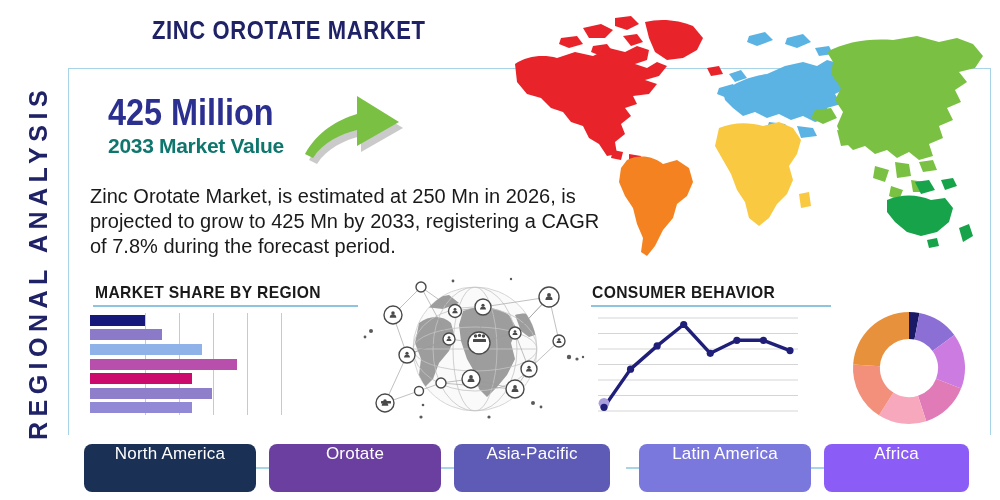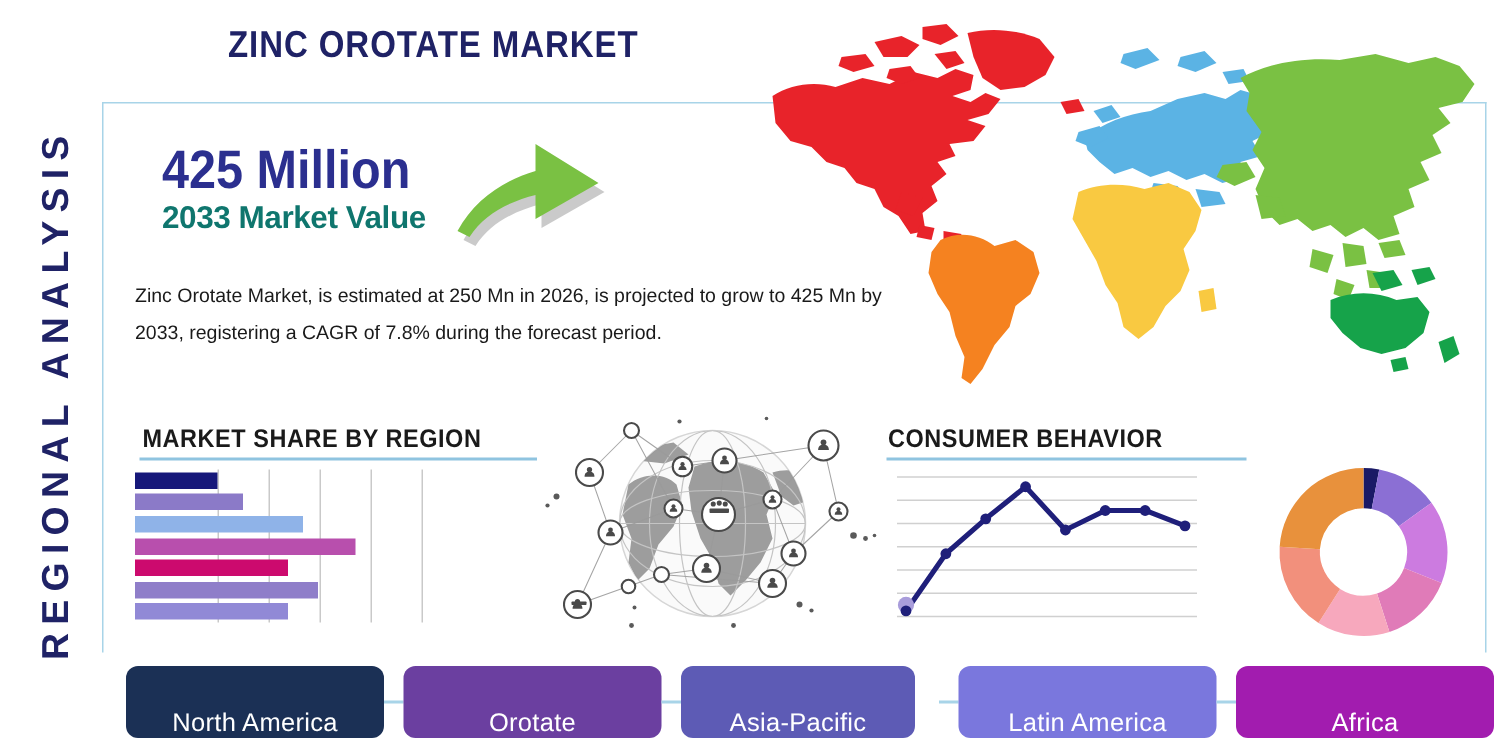--- a/index.html
+++ b/index.html
@@ -99,21 +99,21 @@
     height: 86px;
   }
 
   
   .description {
     position: absolute;
     left: 90px;
     top: 184px;
     width: 510px;
     font-family: "Liberation Sans", sans-serif;
-    font-size: 13px;
+    font-size: 20px;
     line-height: 25px;
     color: #1a1a1a;
   }
 
   
   .world-map {
     position: absolute;
     left: 497px;
     top: 4px;
     width: 500px;
@@ -202,21 +202,21 @@
     top: 444px;
     width: 910px;
     height: 48px;
   }
   .region-tab {
     position: absolute;
     top: 0;
     height: 48px;
     border-radius: 8px;
     display: flex;
-    align-items: flex-end;
+    align-items: flex-start;
     justify-content: center;
     color: #ffffff;
     font-family: "Liberation Sans", sans-serif;
     font-size: 17px;
     letter-spacing: 0.2px;
     box-sizing: border-box;
   }
   .tab-connector {
     position: absolute;
     top: 23px;
@@ -534,19 +534,19 @@
         </div>
         <div class="tab-connector" style="left: 357px; width: 13px;"></div>
         <div class="region-tab" style="left: 370px; width: 156px; background: rgb(93, 91, 181);">
           <span>Asia-Pacific</span>
         </div>
         <div class="tab-connector" style="left: 542px; width: 13px;"></div>
         <div class="region-tab" style="left: 555px; width: 172px; background: rgb(122, 119, 221);">
           <span>Latin America</span>
         </div>
         <div class="tab-connector" style="left: 727px; width: 13px;"></div>
-        <div class="region-tab" style="left: 740px; width: 172px; background: #a21caf;">
+        <div class="region-tab" style="left: 740px; width: 145px; background: #8b5cf6;">
           <span>Africa</span>
         </div>
       </div>
   </div>
 
 </div>
 
 </body></html>

